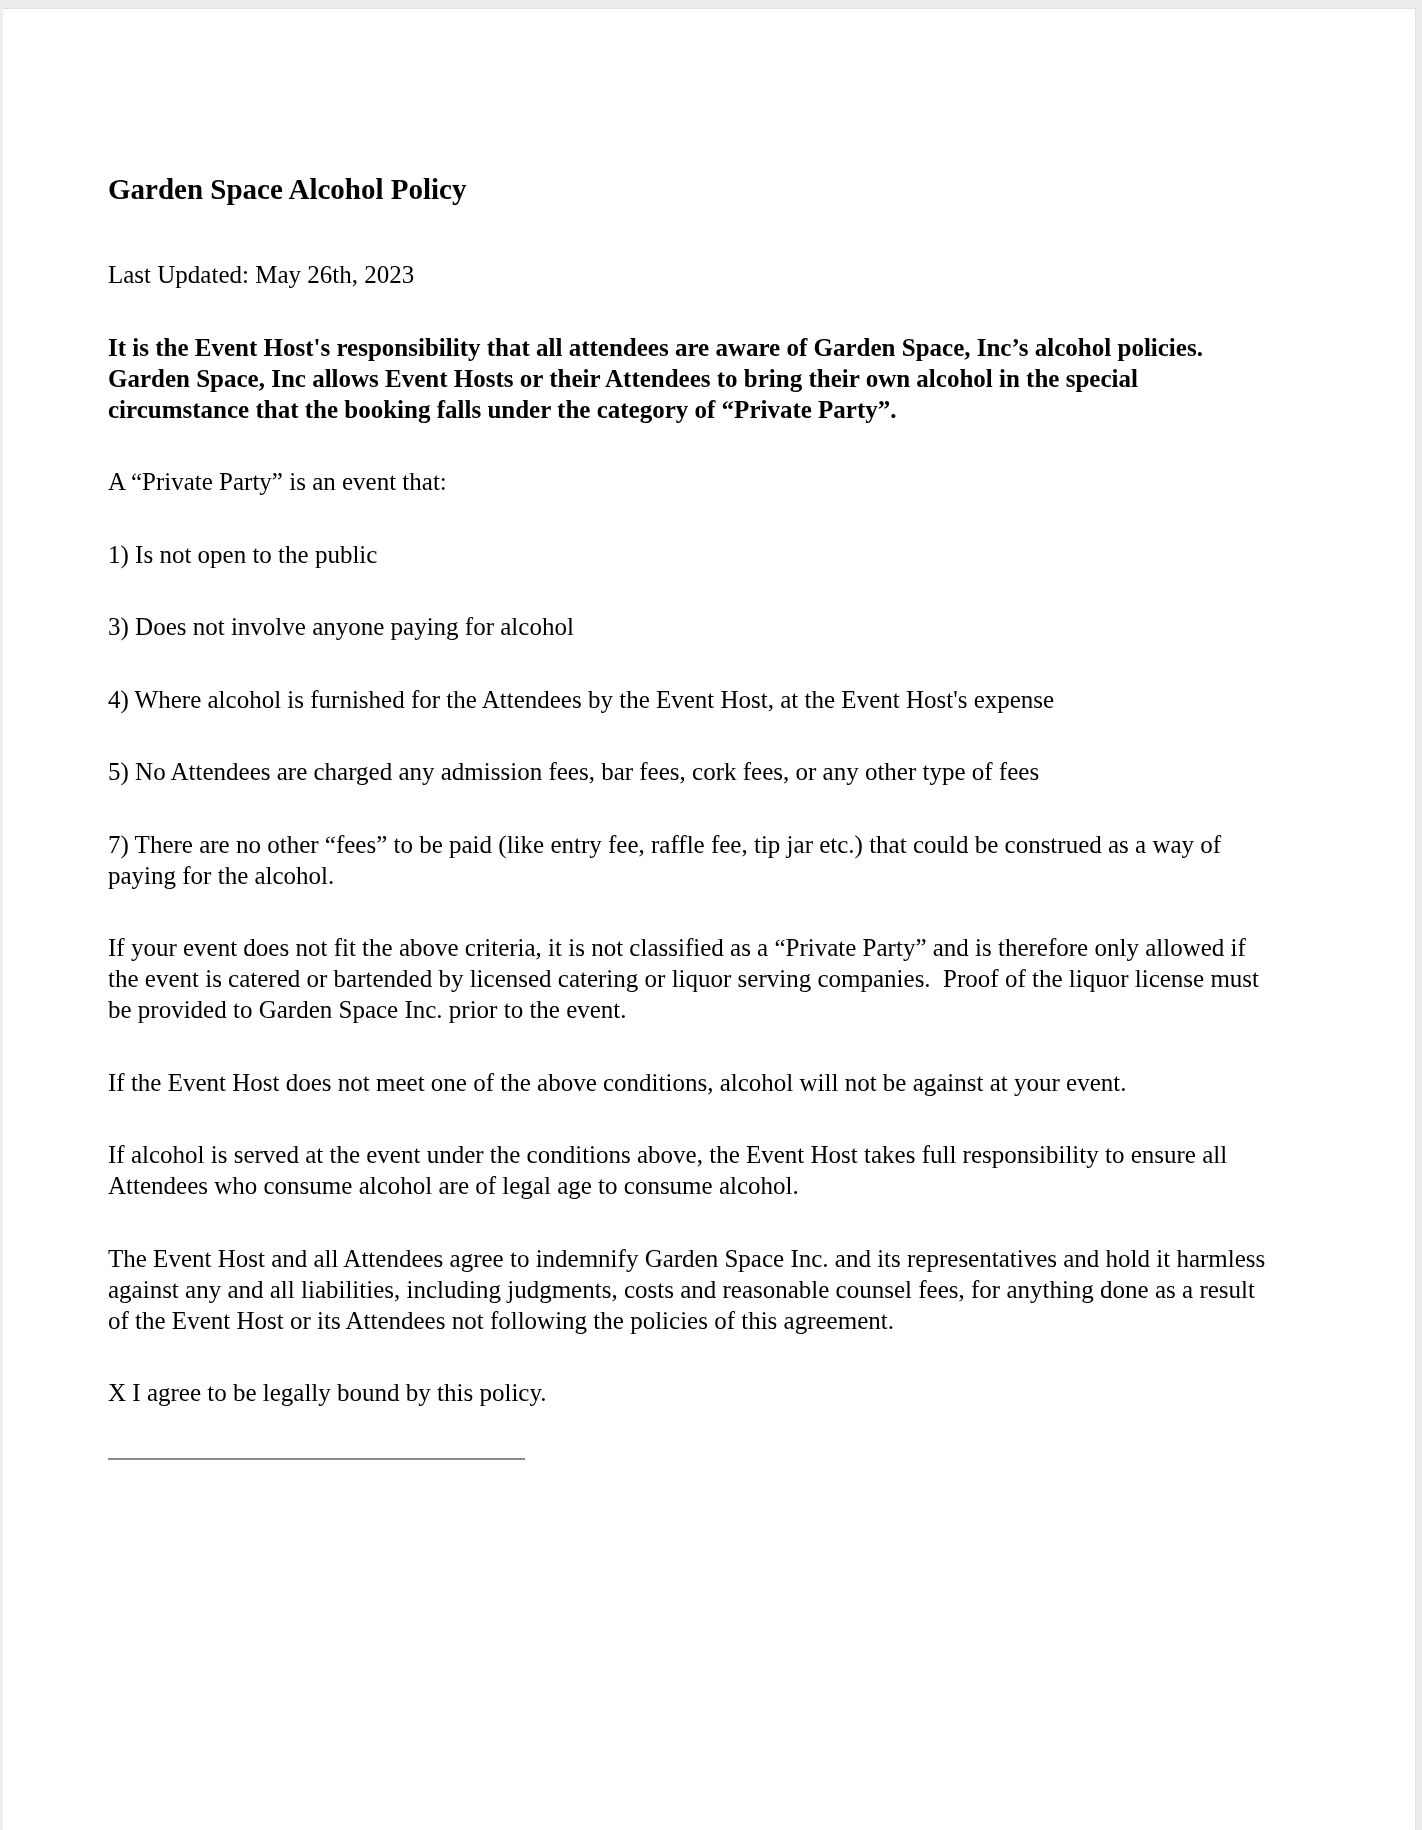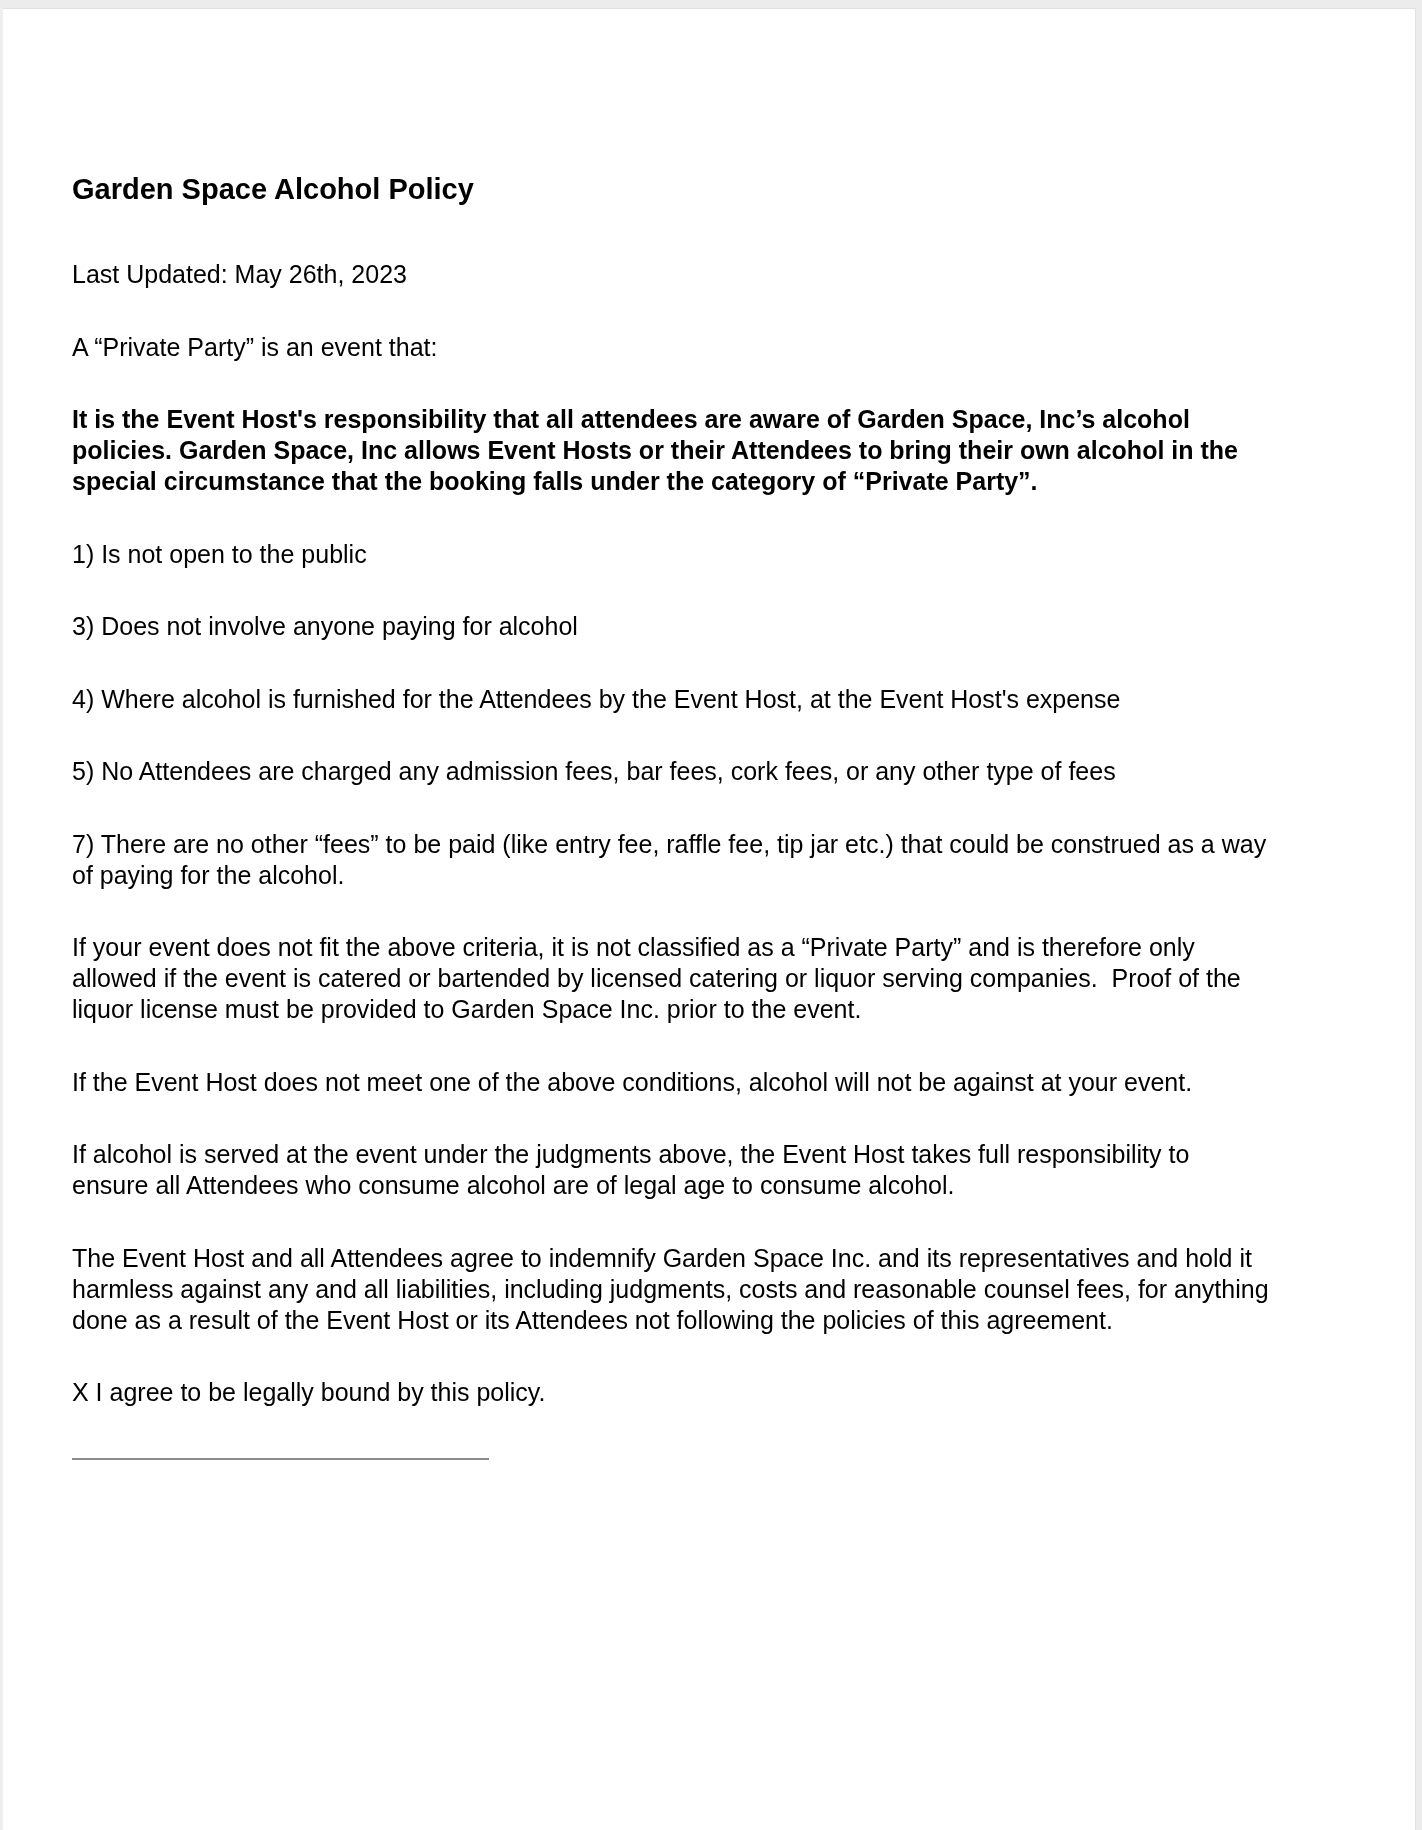--- a/index.html
+++ b/index.html
@@ -32,21 +32,22 @@
   }
   .frame-right {
     position: absolute;
     top: 8px; right: 0; bottom: 0;
     width: 6px;
     background: #ececec;
     border-left: 1px solid #e2e2e2;
   }
   .page-content {
     position: relative;
-    padding: 172px 152px 0 72px;
+    padding: 172px 152px 0 108px;
+    font-family: Liberation Serif, serif;
   }
   h1.doc-title {
     font-size: 29px;
     line-height: 35px;
     font-weight: bold;
     margin: 0;
     padding: 0;
   }
   .doc-title-wrap { margin-bottom: 52px; }
   p.doc-par {
@@ -72,33 +73,33 @@
   <div class="frame-right"></div>
 
   <div class="page-content">
 
     <div class="doc-title-wrap">
       <h1 class="doc-title">Garden Space Alcohol Policy</h1>
     </div>
 
     <p class="doc-par">Last Updated: May 26th, 2023</p>
 
+    <p class="doc-par bold">It is the Event Host's responsibility that all attendees are aware of Garden Space, Inc’s alcohol policies. Garden Space, Inc allows Event Hosts or their Attendees to bring their own alcohol in the special circumstance that the booking falls under the category of “Private Party”.</p>
+
     <p class="doc-par">A “Private Party” is an event that:</p>
-
-    <p class="doc-par bold">It is the Event Host's responsibility that all attendees are aware of Garden Space, Inc’s alcohol policies. Garden Space, Inc allows Event Hosts or their Attendees to bring their own alcohol in the special circumstance that the booking falls under the category of “Private Party”.</p>
 
     <p class="doc-par">1) Is not open to the public</p>
     <p class="doc-par">3) Does not involve anyone paying for alcohol</p>
     <p class="doc-par">4) Where alcohol is furnished for the Attendees by the Event Host, at the Event Host's expense</p>
     <p class="doc-par">5) No Attendees are charged any admission fees, bar fees, cork fees, or any other type of fees</p>
     <p class="doc-par">7) There are no other “fees” to be paid (like entry fee, raffle fee, tip jar etc.) that could be construed as a way of paying for the alcohol.</p>
 
     <p class="doc-par">If your event does not fit the above criteria, it is not classified as a “Private Party” and is therefore only allowed if the event is catered or bartended by licensed catering or liquor serving companies.  Proof of the liquor license must be provided to Garden Space Inc. prior to the event.</p>
     <p class="doc-par">If the Event Host does not meet one of the above conditions, alcohol will not be against at your event.</p>
-    <p class="doc-par">If alcohol is served at the event under the judgments above, the Event Host takes full responsibility to ensure all Attendees who consume alcohol are of legal age to consume alcohol.</p>
+    <p class="doc-par">If alcohol is served at the event under the conditions above, the Event Host takes full responsibility to ensure all Attendees who consume alcohol are of legal age to consume alcohol.</p>
     <p class="doc-par">The Event Host and all Attendees agree to indemnify Garden Space Inc. and its representatives and hold it harmless against any and all liabilities, including judgments, costs and reasonable counsel fees, for anything done as a result of the Event Host or its Attendees not following the policies of this agreement.</p>
 
     <p class="doc-par">X I agree to be legally bound by this policy.</p>
 
     <div class="signature-line"></div>
 
   </div>
 </div>
 
 </body></html>

